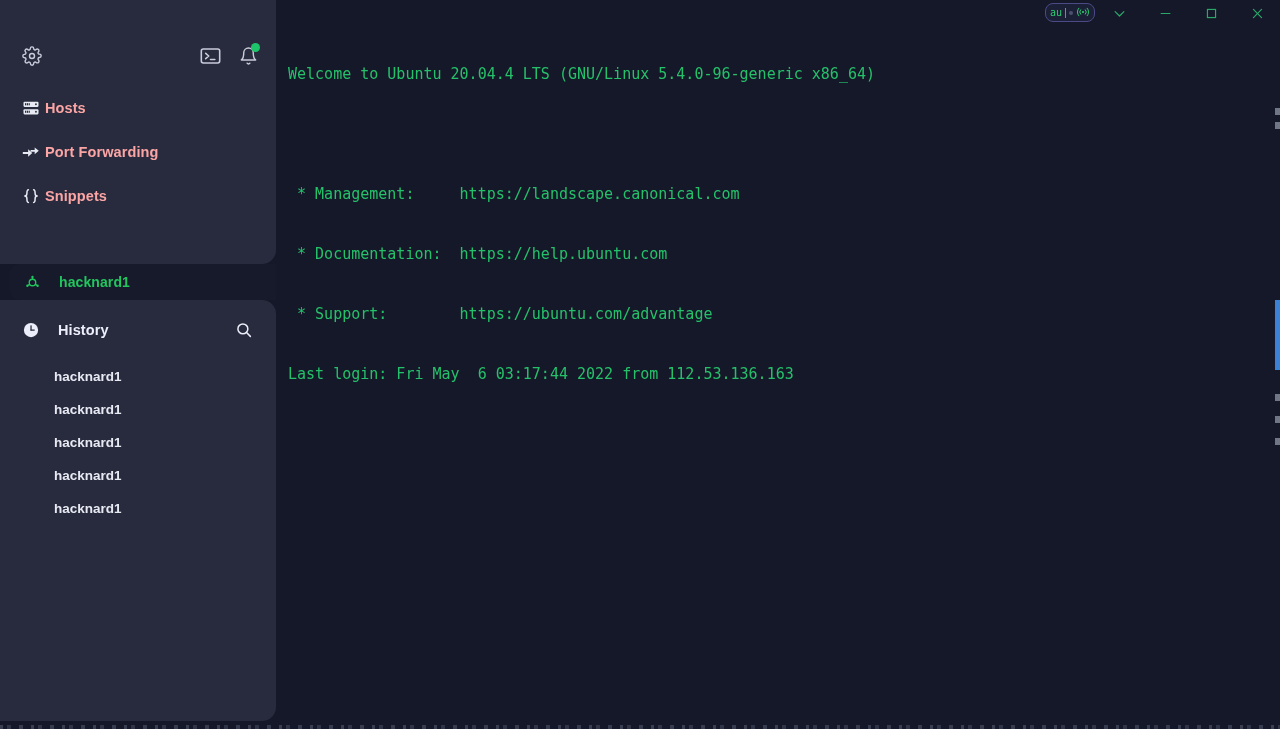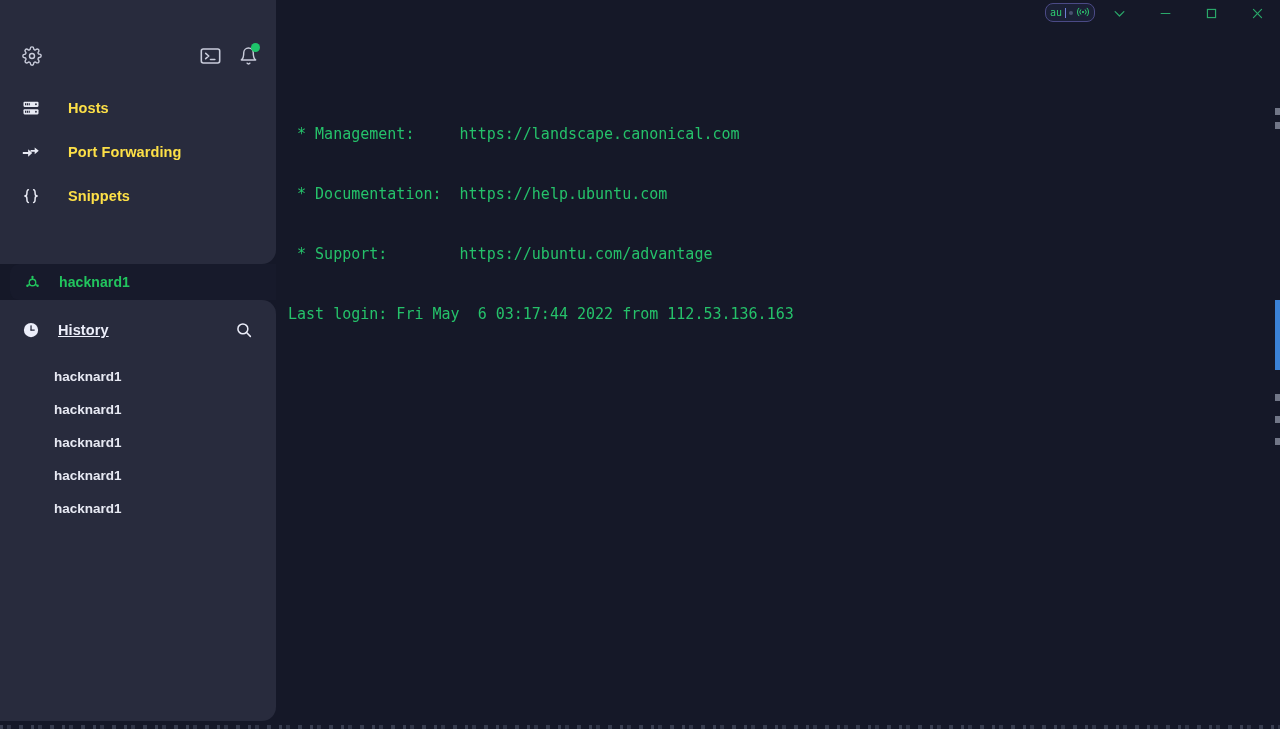--- a/index.html
+++ b/index.html
@@ -71,23 +71,23 @@
     display: flex; align-items: center;
     height: 44px; padding-left: 20px;
     cursor: pointer;
   }
   .nav-ico {
     width: 22px; height: 22px;
     display: flex; align-items: center; justify-content: center;
     flex: 0 0 22px;
   }
   .nav-label {
-    margin-left: 26px;
+    margin-left: 3px;
     font-size: 14.5px; font-weight: 600;
-    color: #fde047; letter-spacing: .1px;
+    color: #fca5a5; letter-spacing: .1px;
     white-space: nowrap;
   }
 
   
   #active-session {
     position: absolute; left: 10px; top: 264px;
     width: 266px; height: 36px;
     display: flex; align-items: center;
     background: #171a2b;
     border-radius: 9px 0 0 9px;
@@ -98,21 +98,21 @@
   #active-session .nav-label {
     margin-left: 17px; color: #22c55e; font-weight: 600; font-size: 14px;
   }
 
   
   #history-header {
     position: absolute; left: 0; top: 300px;
     width: 276px; height: 60px;
     display: flex; align-items: center; padding: 0 0 0 20px;
   }
-  #history-header .nav-label { margin-left: 16px; color: #eceefa; font-size: 14.5px; text-decoration: underline; }
+  #history-header .nav-label { margin-left: 16px; color: #eceefa; font-size: 14.5px; }
   #history-search {
     position: absolute; right: 20px; top: 50%;
     transform: translateY(-50%);
     width: 24px; height: 24px;
     display: flex; align-items: center; justify-content: center;
     cursor: pointer;
   }
 
   #history-list { position: absolute; left: 0; top: 360px; width: 276px; }
   .hist-item {
@@ -317,20 +317,21 @@
       <div class="hist-item">hacknard1</div>
       <div class="hist-item">hacknard1</div>
       <div class="hist-item">hacknard1</div>
       <div class="hist-item">hacknard1</div>
     </div>
 
   </div>
 
   <div id="terminal">
     <div id="term-text">
+      <div class="term-line">Welcome to Ubuntu 20.04.4 LTS (GNU/Linux 5.4.0-96-generic x86_64)</div>
       <div class="term-line"></div>
       <div class="term-line"> * Management:     https://landscape.canonical.com</div>
       <div class="term-line"> * Documentation:  https://help.ubuntu.com</div>
       <div class="term-line"> * Support:        https://ubuntu.com/advantage</div>
       <div class="term-line">Last login: Fri May  6 03:17:44 2022 from 112.53.136.163</div>
     </div>
   </div>
 
   <div id="rec-pill">
     <span class="rec-text">au</span>

